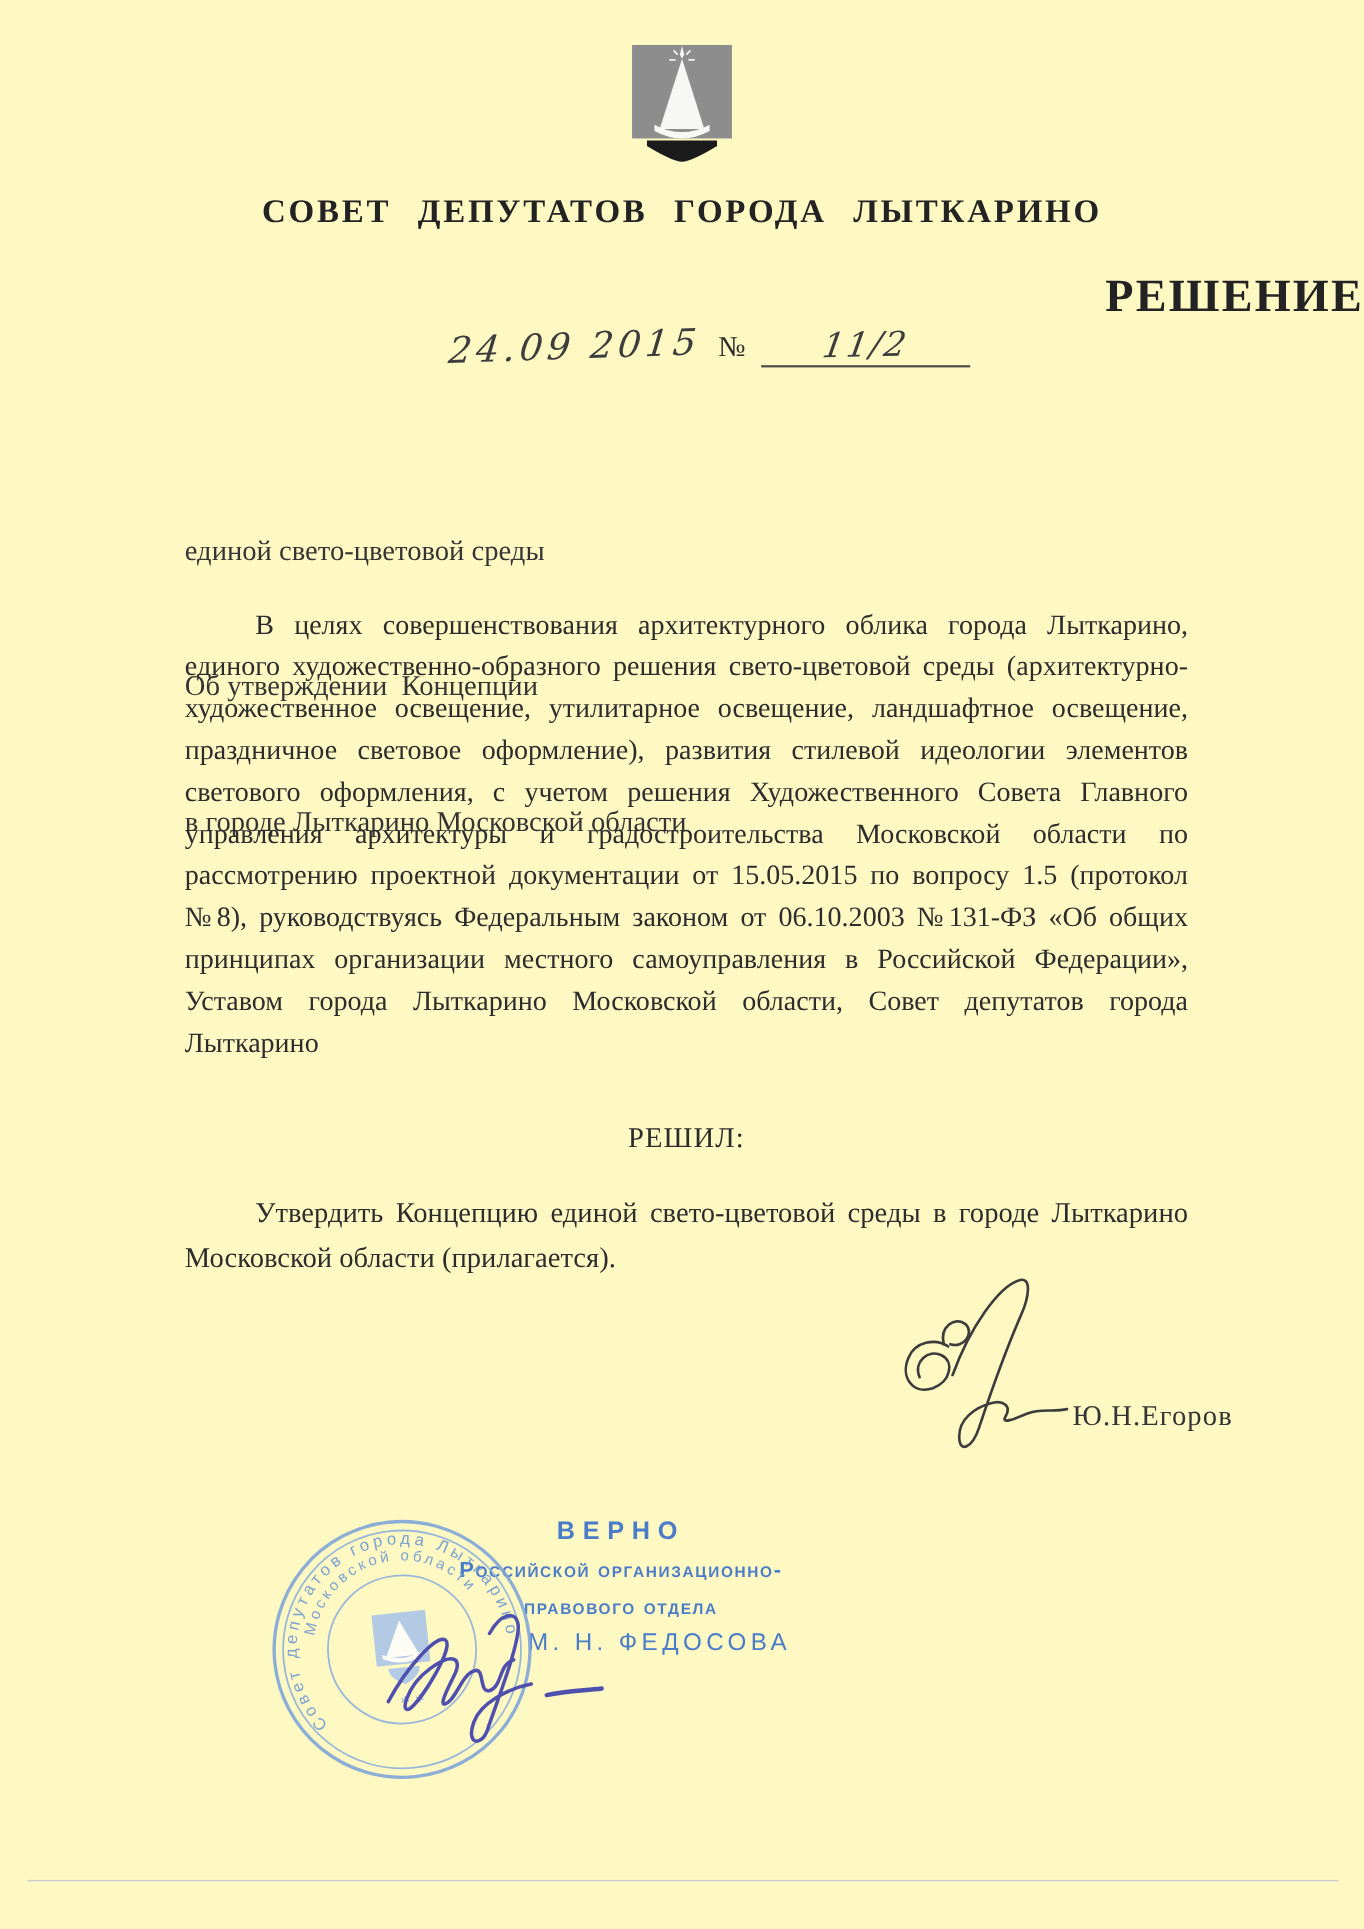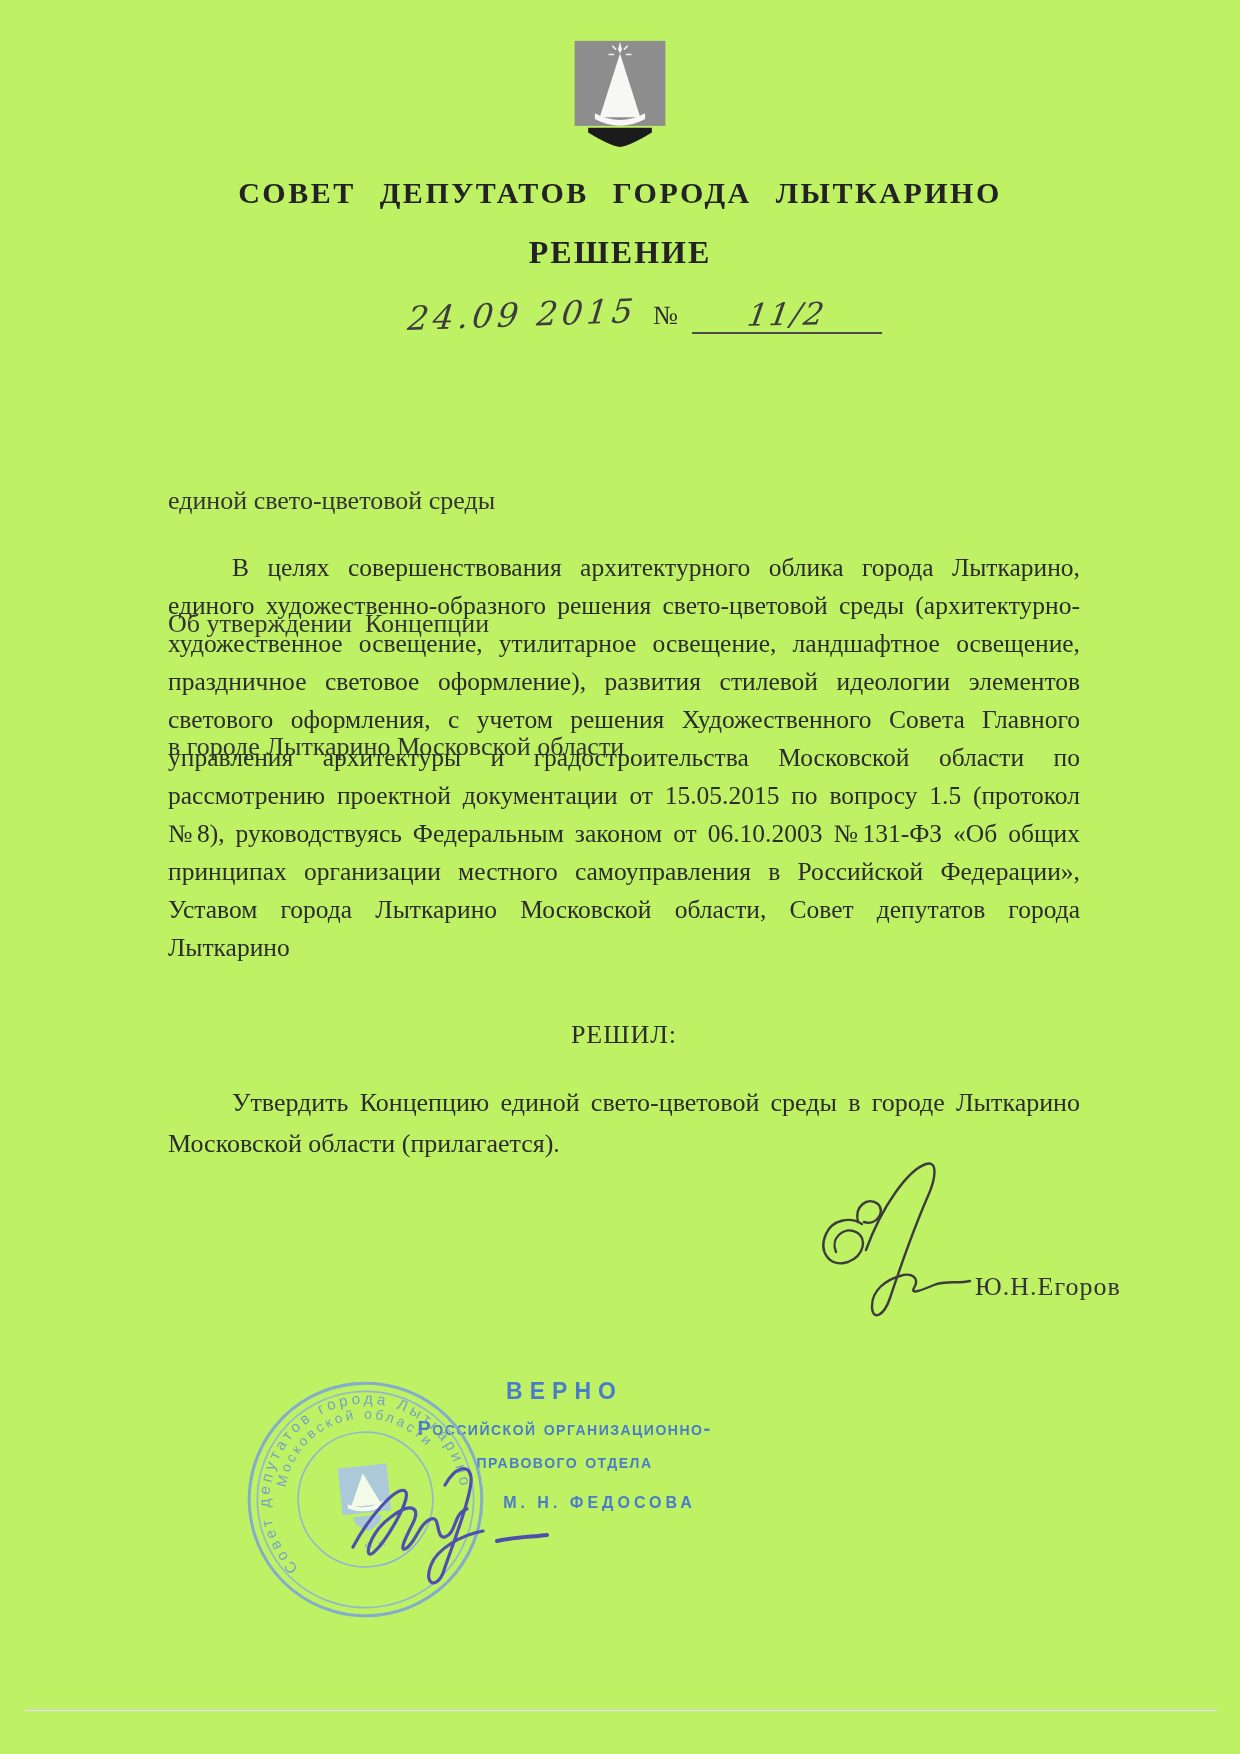--- a/index.html
+++ b/index.html
@@ -1,30 +1,30 @@
 <!DOCTYPE html>
 <html><head>
 <meta charset="utf-8">
 <style>
   * { margin:0; padding:0; box-sizing:border-box; }
   html,body { background:#ffffff; }
   .page {
     position:relative; width:1240px; height:1754px; margin:0 auto;
-    background:#bef264; overflow:hidden;
+    background:#fef9c3; overflow:hidden;
     font-family:"Liberation Serif", serif; color:#2e2e2e;
   }
   
   .arms { position:absolute; top:38px; left:50%; transform:translateX(-50%); }
   .org-title {
     position:absolute; top:176px; left:0; width:100%; text-align:center;
     font-size:30px; font-weight:bold; letter-spacing:2.5px; word-spacing:14px; color:#232323;
   }
   .doc-type {
-    position:absolute; top:234px; left:0; width:100%; text-align:center;
-    font-size:32px; font-weight:bold; letter-spacing:2px; color:#232323;
+    position:absolute; top:246px; left:0; width:100%; text-align:right;
+    font-size:42px; font-weight:bold; letter-spacing:2px; color:#232323;
   }
   
   .date-row { position:absolute; top:295px; left:408px; display:flex; align-items:flex-end; }
   .hw { font-family:"DejaVu Serif", serif; font-style:italic; color:#3d3d3d; }
   .hw-date { font-size:33px; letter-spacing:4px; transform:rotate(-2deg) skewX(-8deg); }
   .no-sign { font-size:26px; margin-left:16px; padding-bottom:3px; color:#2c2c2c; }
   .num-underline {
     display:inline-block; width:190px; margin-left:14px; text-align:center;
     border-bottom:2px solid #4a4a4a; padding-bottom:0;
   }
@@ -53,21 +53,21 @@
   .sig-pos { position:absolute; top:1238px; left:168px; font-size:26px; line-height:41px; color:#343434; }
   .sig-name { position:absolute; top:1272px; left:975px; font-size:26px; letter-spacing:1px; color:#343434;text-align:center; }
   .egorov-sig { position:absolute; top:1158px; left:786px; }
   
   .stamp {
     position:absolute; top:1378px; left:392px; width:345px; text-align:center;
     font-family:"Liberation Sans", sans-serif; color:#4a7cc9;
   }
   .verno { font-size:23px; font-weight:bold; letter-spacing:7px; margin-bottom:7px; }
   .st-line { font-size:20px; font-weight:bold; font-variant:small-caps; letter-spacing:1.5px; line-height:33px; }
-  .st-name { font-size:16px; font-weight:bold; letter-spacing:4px; margin-top:16px; margin-left:70px; }
+  .st-name { font-size:22px; font-weight:normal; letter-spacing:4px; margin-top:2px; margin-left:70px; }
   .seal { position:absolute; top:1372px; left:243px; opacity:.88; }
   .fedosova-sig { position:absolute; top:1425px; left:345px; }
   
   .scanline { position:absolute; top:1709px; left:25px; width:1192px; height:1px; background:#cfcfc8; box-shadow:0 1px 0 #e6e6e0; }
 </style>
 </head>
 <body>
 
 <div class="page">
 

